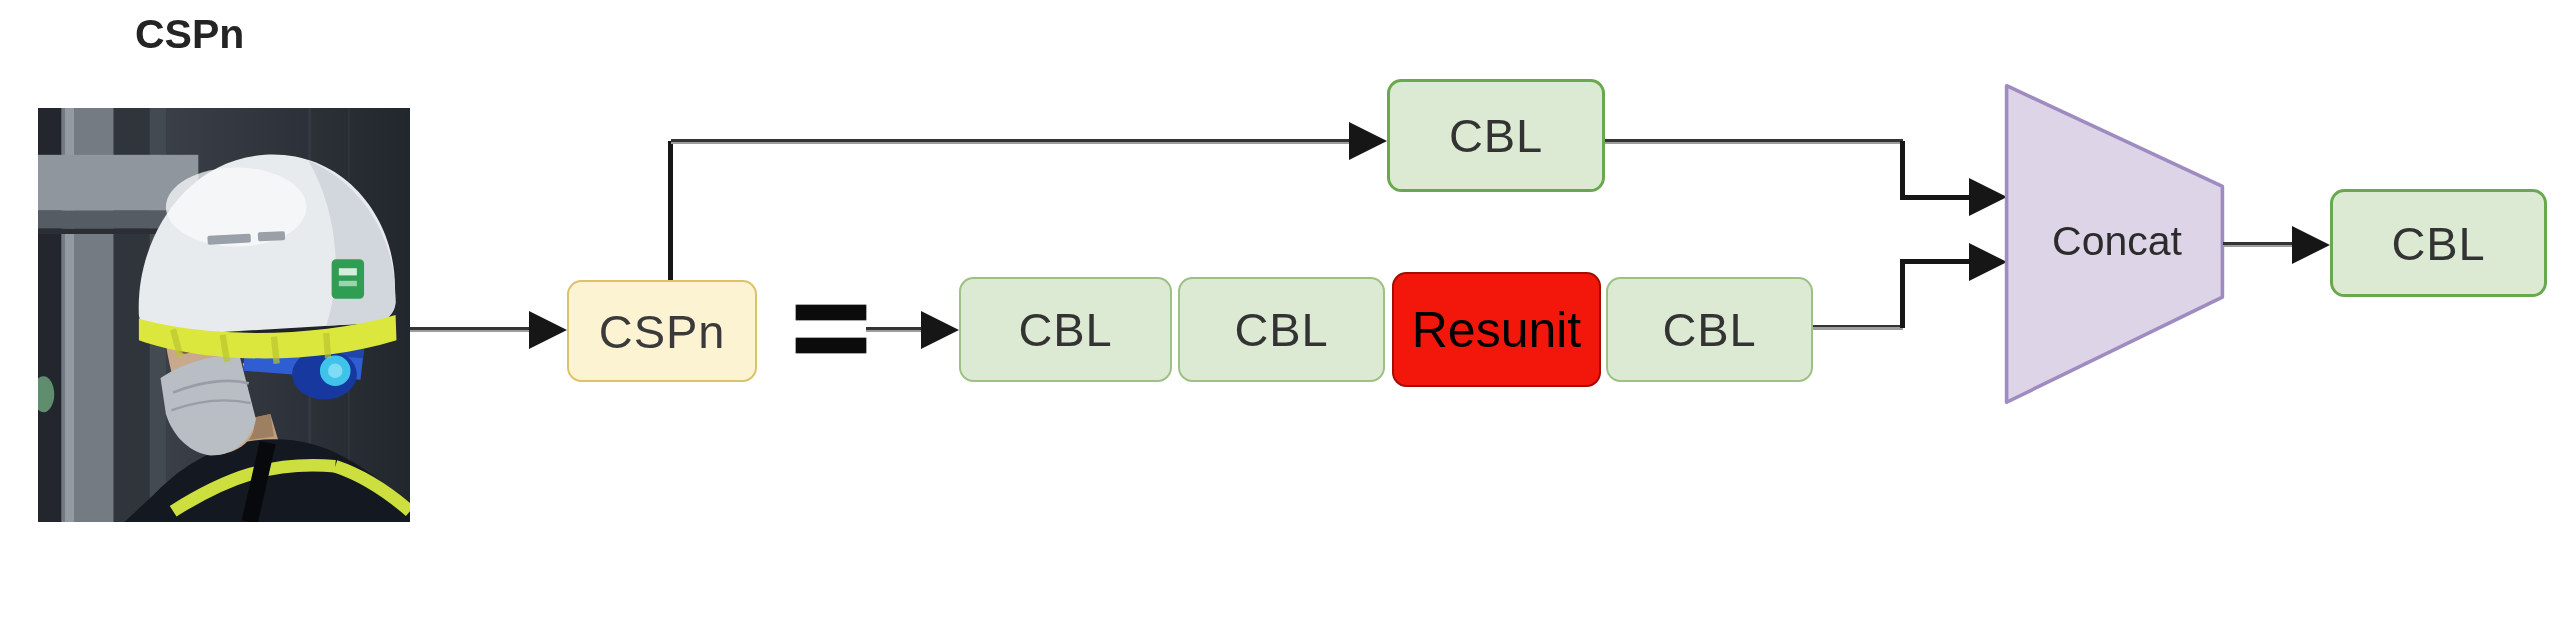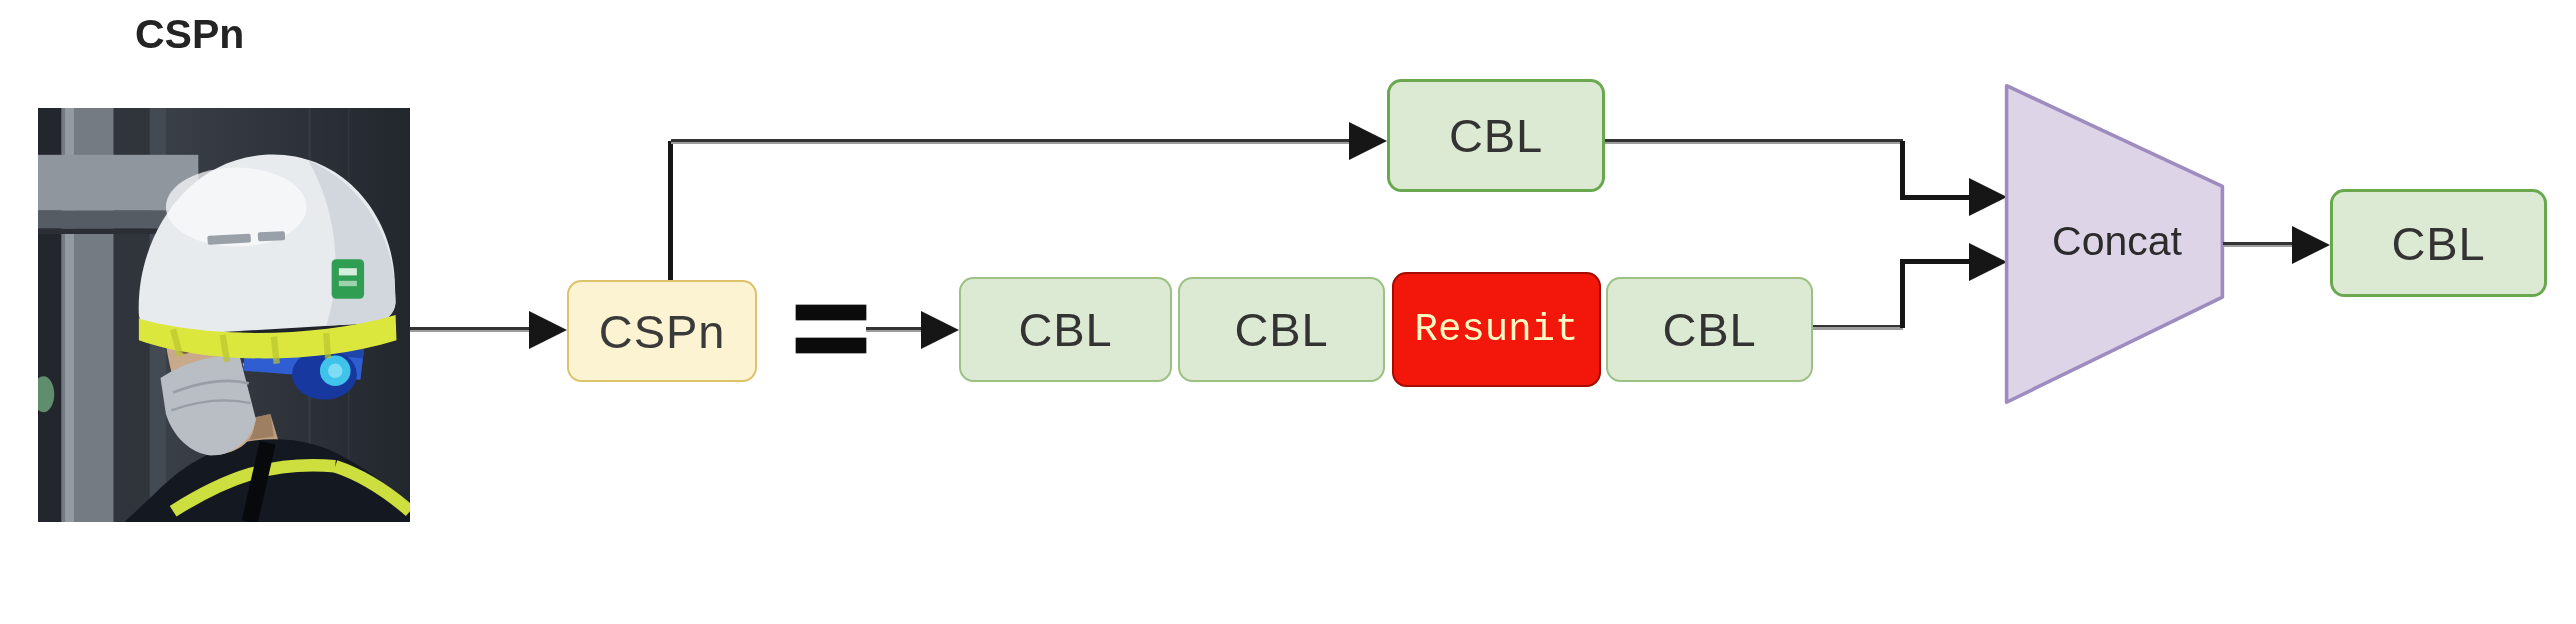--- a/index.html
+++ b/index.html
@@ -5,21 +5,21 @@
   html,body{margin:0;padding:0;background:#ffffff;}
   #canvas{position:relative;width:2576px;height:624px;background:#fff;overflow:hidden;
           font-family:"Liberation Sans","DejaVu Sans",sans-serif;}
 
   .box{position:absolute;display:flex;align-items:center;justify-content:center;
        border-radius:14.4px;box-sizing:border-box;font-size:47px;color:#333;letter-spacing:0.9px;}
   .cbl-row{background:var(--cbl-fill,#dcead3);border:2.7px solid var(--cbl-border-soft,#9dc184);}
   .cbl-strong{background:var(--cbl-fill,#dcead3);border:3.6px solid var(--cbl-border-strong,#6aa84f);}
   .cspn{background:var(--cspn-fill,#fcf3d2);border:2.7px solid var(--cspn-border,#dcc369);color:#3a3a3a;}
   .resunit{background:var(--resunit-fill,#f2170a);border:2.7px solid var(--resunit-border,#a30d00);
-           color:#fef9c3;font-size:39px;font-weight:500;letter-spacing:0;font-family:Liberation Mono, monospace;}
+           color:#000000;font-size:50px;font-weight:500;letter-spacing:0;}
 
   .lbl{position:absolute;font-weight:bold;color:#242424;white-space:nowrap;}
   .lbl-input{left:135px;top:10.8px;font-size:41px;}
   .lbl-dims{left:34px;top:549px;font-size:43px;font-weight:600;color:#3e3e3e;letter-spacing:1.8px;}
   .lbl-resunitn{left:1147px;top:427px;font-size:41px;color:#1e1e1e;}
   .lbl-concat{position:absolute;left:2018px;top:220px;width:198px;height:43px;display:flex;
               align-items:center;justify-content:center;font-size:41px;color:#2b2b2b;}
 
   
   .hl{position:absolute;height:5.4px;background:linear-gradient(to bottom,#343434 0 50%,#9d9d9d 50% 100%);}

